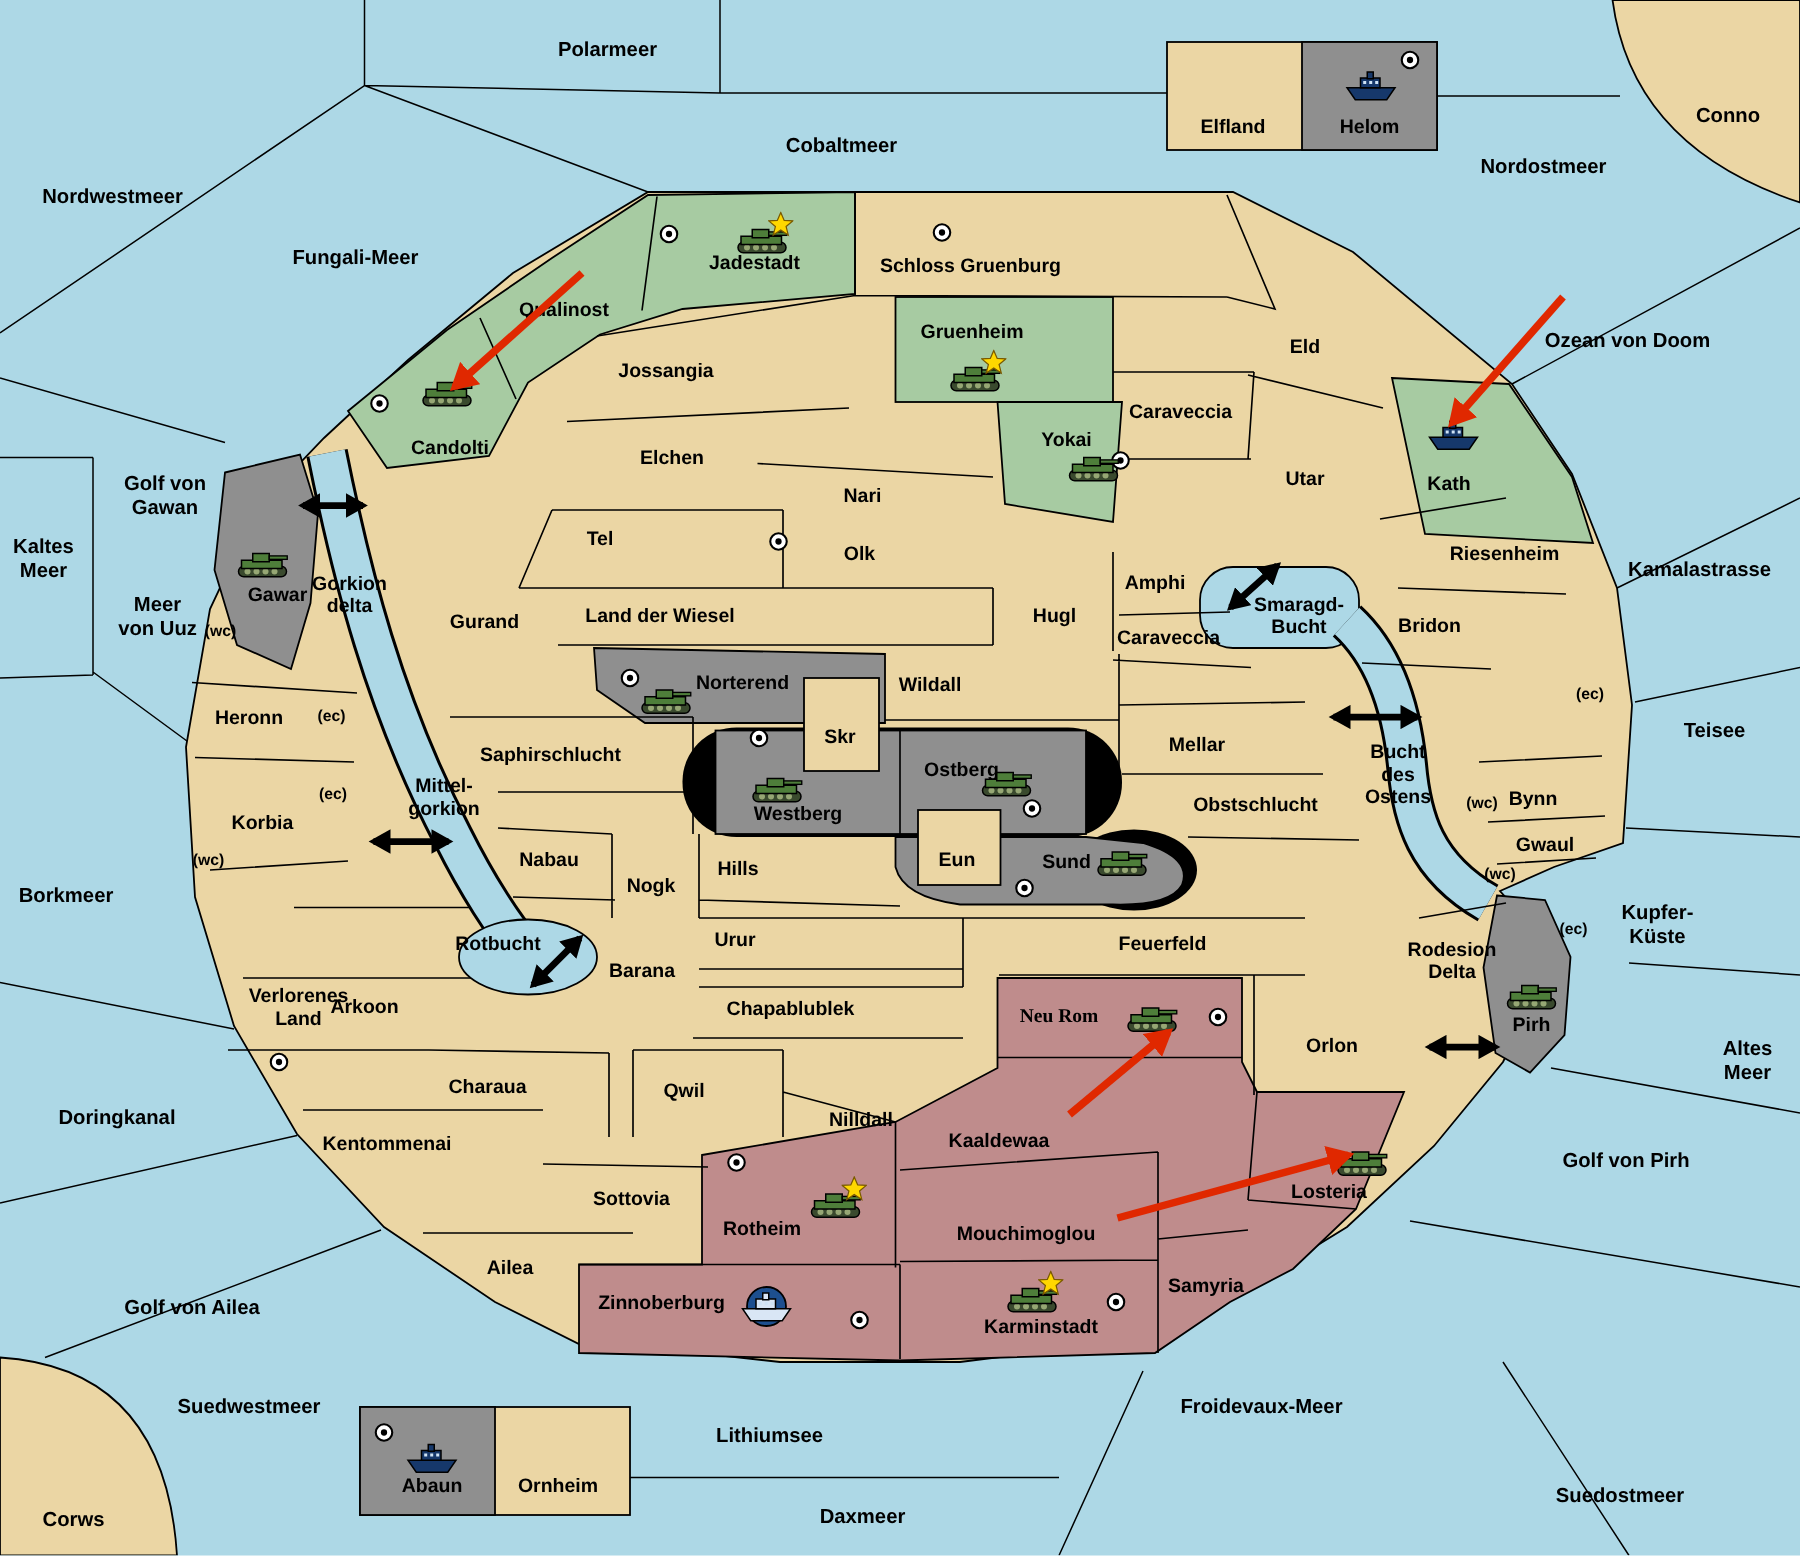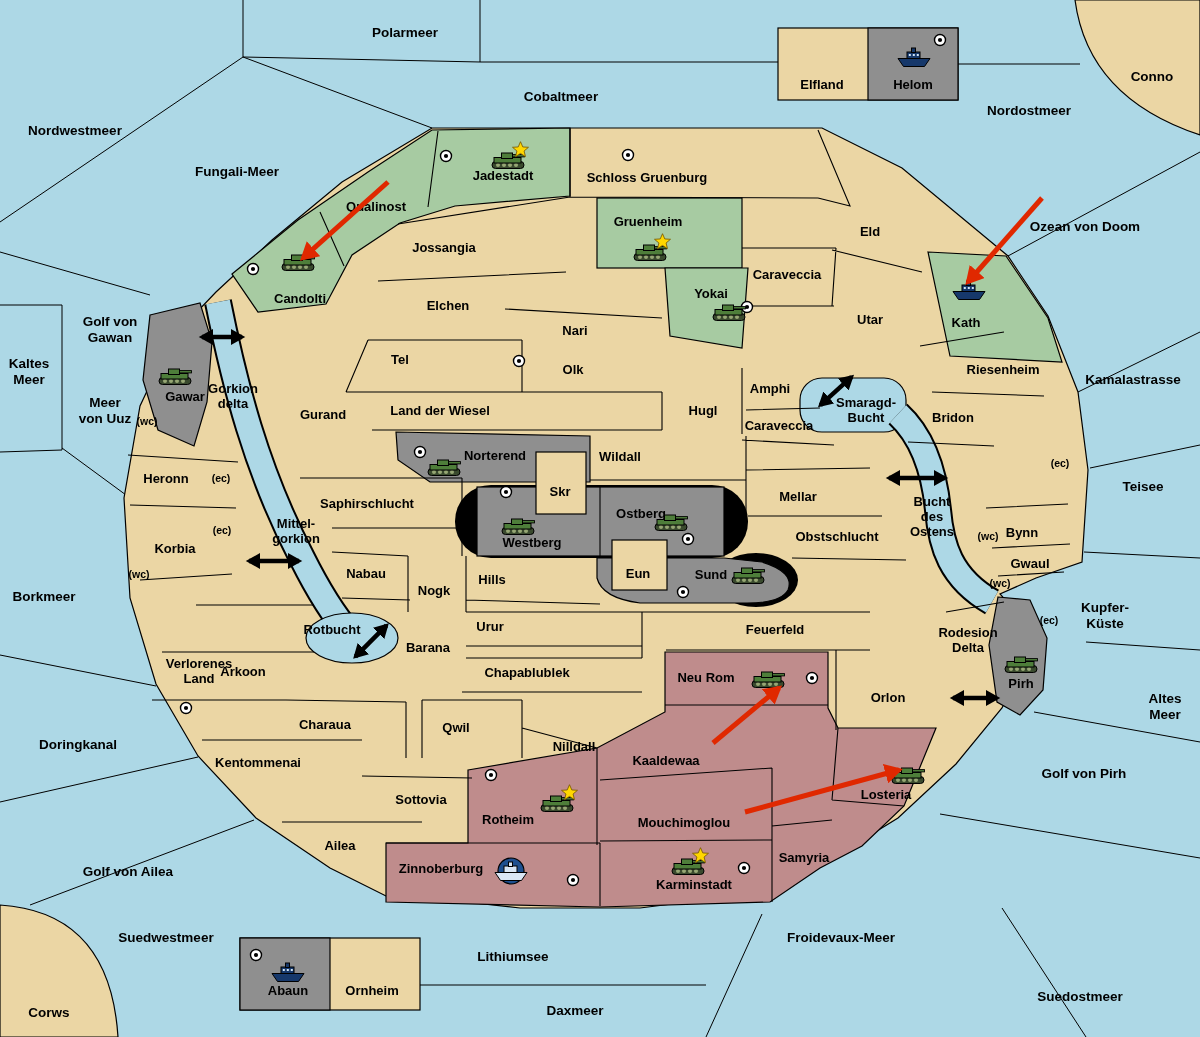--- a/index.html
+++ b/index.html
@@ -220,21 +220,21 @@
       <div class="label territory-label" style="left: 775px; top: 630px;">Feuerfeld</div>
       <div class="label territory-label" style="left: 332px; top: 630px;">Rotbucht</div>
       <div class="label territory-label" style="left: 428px; top: 648px;">Barana</div>
       <div class="label territory-label" style="left: 527px; top: 673px;">Chapablublek</div>
       <div class="label territory-label" style="left: 243px; top: 629px; margin-top: 43px;">Arkoon</div>
       <div class="label territory-label" style="left: 199px; top: 672px;">Verlorenes
 Land</div>
       <div class="label territory-label" style="left: 968px; top: 641px;">Rodesion
 Delta</div>
       <div class="label territory-label" style="left: 1021px; top: 684px;">Pirh</div>
-      <div class="label territory-label" style="left: 706px; top: 678px;">Neu Rom</div>
+      <div class="label territory-label" style="left: 706px; top: 678px; font-family: Liberation Serif, serif;">Neu Rom</div>
       <div class="label territory-label" style="left: 888px; top: 698px;">Orlon</div>
       <div class="label territory-label" style="left: 325px; top: 725px;">Charaua</div>
       <div class="label territory-label" style="left: 456px; top: 728px;">Qwil</div>
       <div class="label territory-label" style="left: 574px; top: 747px;">Nilldall</div>
       <div class="label territory-label" style="left: 666px; top: 761px;">Kaaldewaa</div>
       <div class="label territory-label" style="left: 258px; top: 763px;">Kentommenai</div>
       <div class="label territory-label" style="left: 421px; top: 800px;">Sottovia</div>
       <div class="label territory-label" style="left: 508px; top: 820px;">Rotheim</div>
       <div class="label territory-label" style="left: 684px; top: 823px;">Mouchimoglou</div>
       <div class="label territory-label" style="left: 886px; top: 795px;">Losteria</div>

